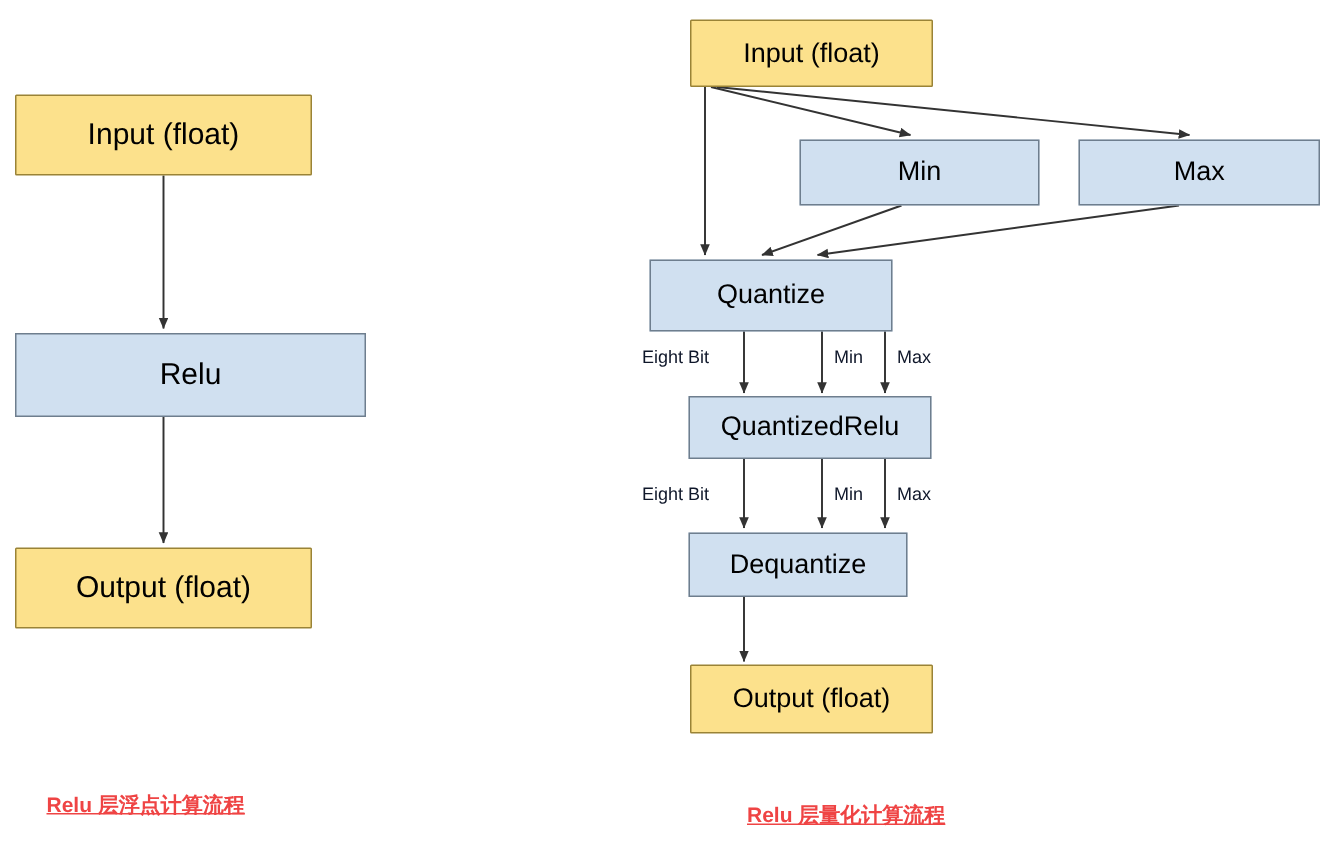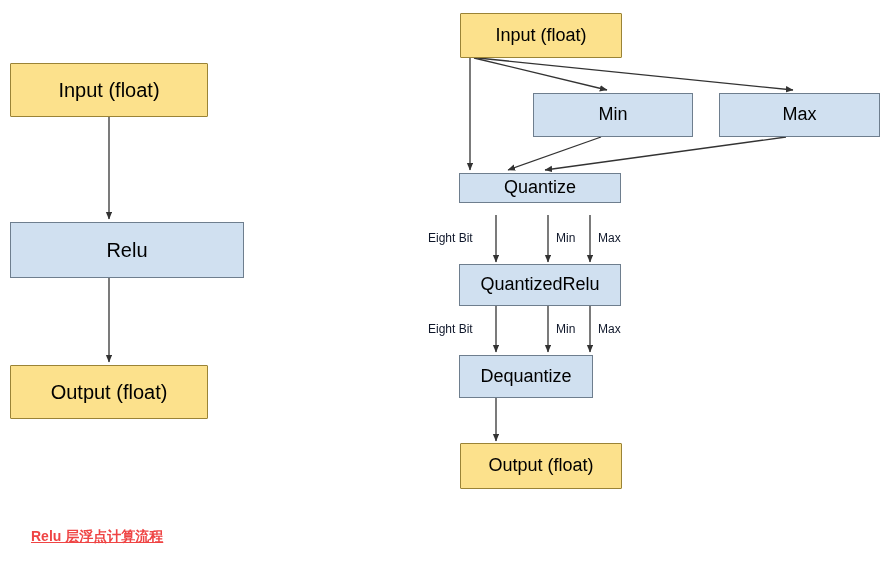--- a/index.html
+++ b/index.html
@@ -84,29 +84,29 @@
   </div>
 
   <div class="node blue" style="left:533px;top:93px;width:160px;height:44px;font-size:18px;">
     <span>Min</span>
   </div>
 
   <div class="node blue" style="left:719px;top:93px;width:161px;height:44px;font-size:18px;">
     <span>Max</span>
   </div>
 
-  <div class="node blue" style="left:459px;top:173px;width:162px;height:30px;font-size:18px;">
+  <div class="node blue" style="left:433px;top:173px;width:162px;height:48px;font-size:18px;">
     <span>Quantize</span>
   </div>
 
   <div class="node blue" style="left:459px;top:264px;width:162px;height:42px;font-size:18px;">
     <span>QuantizedRelu</span>
   </div>
 
-  <div class="node blue" style="left:459px;top:355px;width:134px;height:43px;font-size:18px;">
+  <div class="node blue" style="left:459px;top:355px;width:146px;height:43px;font-size:18px;">
     <span>Dequantize</span>
   </div>
 
   <div class="node yellow" style="left:460px;top:443px;width:162px;height:46px;font-size:18px;">
     <span>Output (float)</span>
   </div>
 
   <div class="edge-label" style="left:428px;top:231px;font-size:12px;">Eight Bit</div>
 
   <div class="edge-label" style="left:556px;top:231px;font-size:12px;">Min</div>
@@ -114,14 +114,15 @@
   <div class="edge-label" style="left:598px;top:231px;font-size:12px;">Max</div>
 
   <div class="edge-label" style="left:428px;top:322px;font-size:12px;">Eight Bit</div>
 
   <div class="edge-label" style="left:556px;top:322px;font-size:12px;">Min</div>
 
   <div class="edge-label" style="left:598px;top:322px;font-size:12px;">Max</div>
 
   <div class="caption" style="left:31px;top:528px;font-size:14px;">Relu 层浮点计算流程</div>
 
+  <div class="caption" style="left:498px;top:535px;font-size:14px;">Relu 层量化计算流程</div>
 
 </div>
 
 </body></html>

